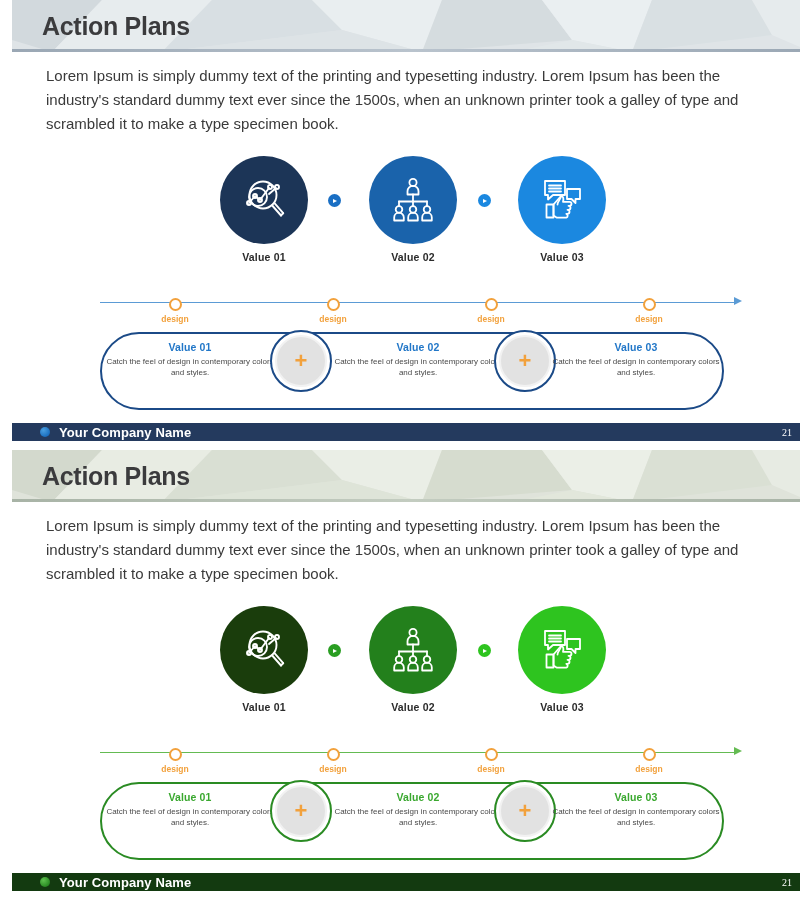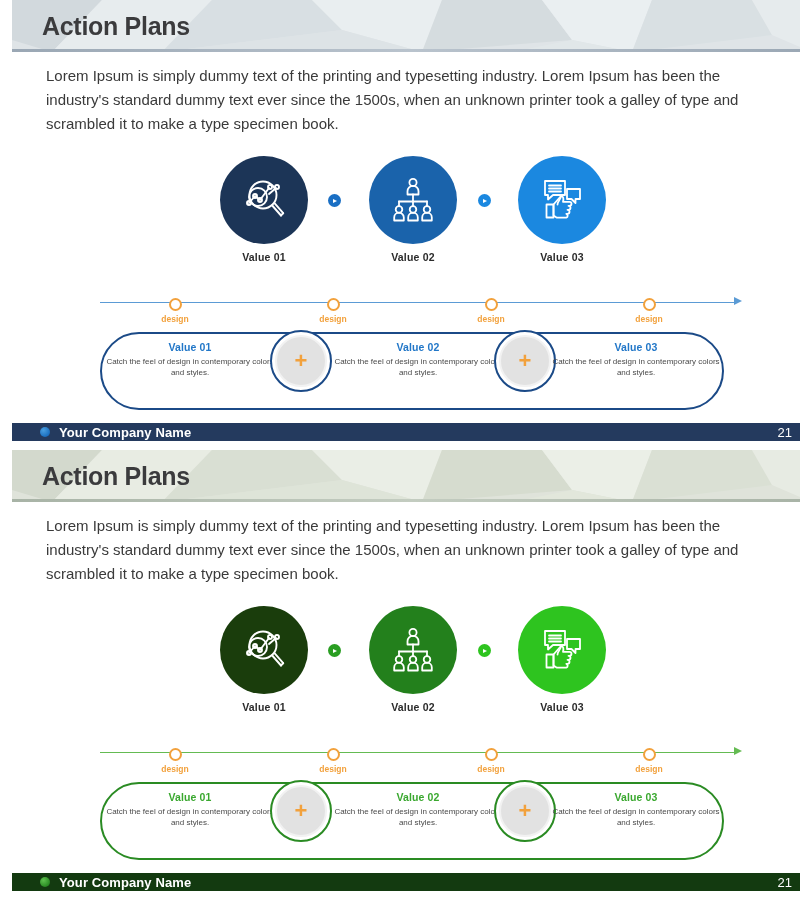--- a/index.html
+++ b/index.html
@@ -169,21 +169,21 @@
   .footer-logo.green{
     background:radial-gradient(circle at 35% 32%, #5fc24f, #2a8b23 70%);
   }
   .footer-name{
     margin-left:9px;
     font-size:13px;font-weight:bold;color:#ffffff;
     letter-spacing:0.1px;
   }
   .footer-page{
     margin-left:auto;margin-right:20px;
-    font-size:13px;color:#ffffff;
+    font-size:10px;color:#ffffff;font-family:Liberation Serif, serif;
   }
 </style>
 </head>
 <body>
 
 <div class="slide">
 
   <div class="header">
     <svg class="poly" viewBox="0 0 800 52" preserveAspectRatio="none">
       <rect width="800" height="52" fill="#dfe4e7"></rect>

